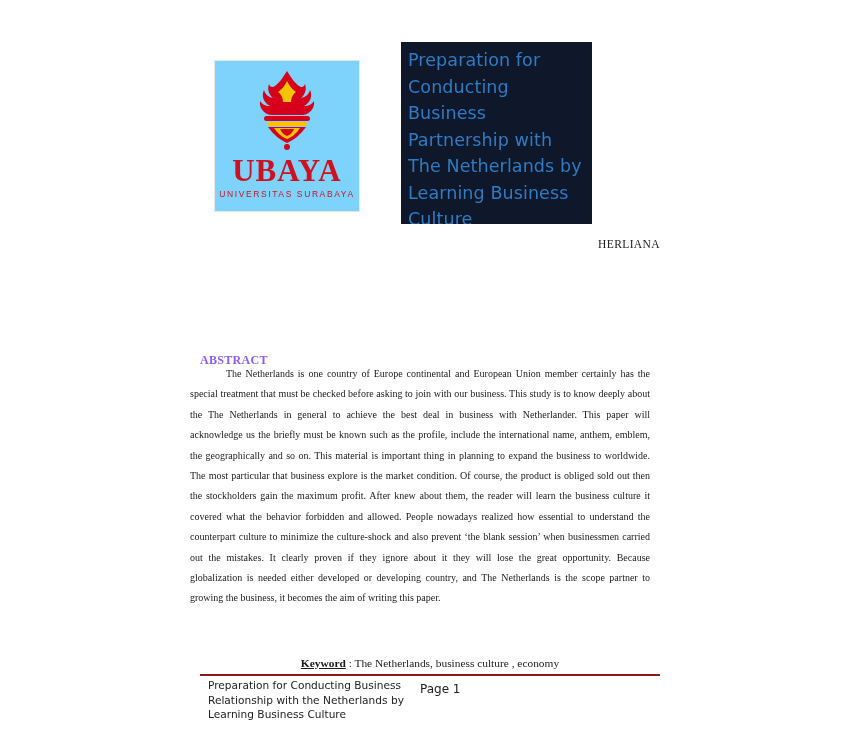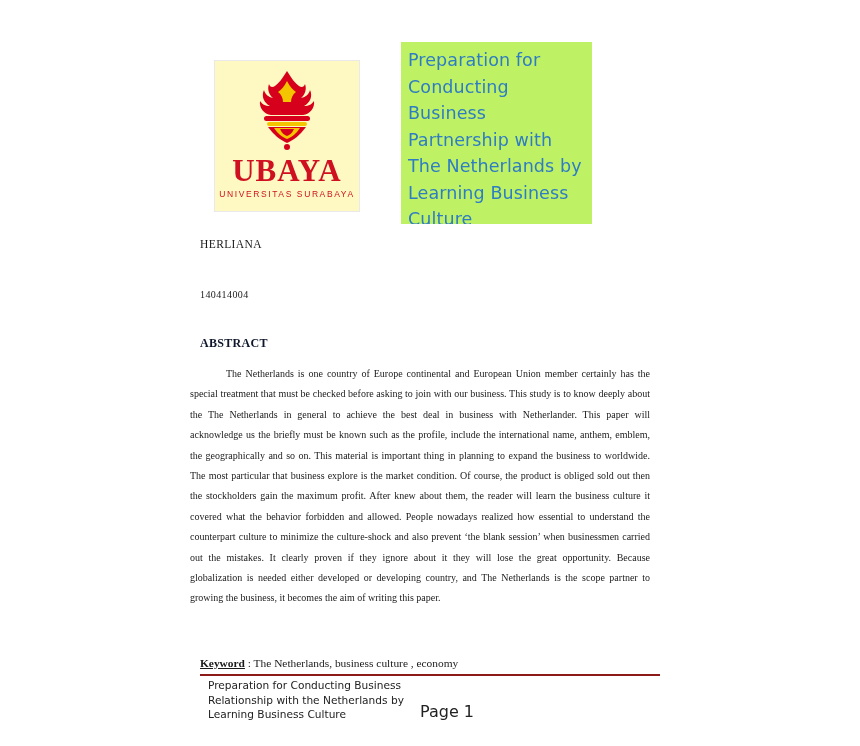--- a/index.html
+++ b/index.html
@@ -28,21 +28,21 @@
     left: 214px;
     top: 42px;
     width: 378px;
     height: 182px;
   }
   .logo-box {
     position: absolute;
     left: 0; top: 18px;
     width: 144px;
     height: 150px;
-    background: #fef9c3;
+    background: #7dd3fc;
     border: 1px solid #e9e9e9;
     display: flex;
     flex-direction: column;
     align-items: center;
     justify-content: flex-start;
     overflow: hidden;
   }
   .logo-emblem {
     margin-top: 8px;
     width: 74px;
@@ -65,55 +65,55 @@
     color: #cf1020;
     margin-top: 3px;
   }
 
   .title-box {
     position: absolute;
     left: 187px;
     top: 0;
     width: 191px;
     height: 182px;
-    background: #bef264;
+    background: #0f172a;
     overflow: hidden;
   }
   .title-box .title-text {
     font-family: "DejaVu Sans", sans-serif;
     font-size: 17.5px;
     line-height: 26.5px;
     color: #2e7cc4;
     padding: 5px 7px 0 7px;
     letter-spacing: 0.1px;
   }
 
   
   .byline {
     position: absolute;
     left: 200px;
     width: 460px;
-    text-align: left;
+    text-align: right;
     font-family: "Liberation Serif", serif;
     color: #1a1a1a;
   }
   .author   { top: 238px; font-size: 11.5px; letter-spacing: 0.4px; }
   .program  { top: 263px; font-size: 11.5px; letter-spacing: 0.2px; }
   .studentid{ top: 289px; font-size: 10px;   letter-spacing: 0.4px; }
 
   
   .abstract-heading {
     position: absolute;
     left: 200px;
-    top: 336px;
+    top: 353px;
     font-family: "Liberation Serif", serif;
     font-weight: bold;
     font-size: 12px;
     letter-spacing: 0.3px;
-    color: #0f172a;
+    color: #8b5cf6;
   }
   .abstract-body {
     position: absolute;
     left: 190px;
     top: 364px;
     width: 460px;
     font-family: Liberation Serif, serif;
     font-size: 10px;
     line-height: 20.4px;
     text-align: justify;
@@ -123,20 +123,21 @@
 
   
   .keyword-line {
     position: absolute;
     left: 200px;
     top: 657px;
     width: 460px;
     font-family: "Liberation Serif", serif;
     font-size: 11.4px;
     color: #1a1a1a;
+    text-align: center;
   }
   .keyword-line .kw-label {
     font-weight: bold;
     text-decoration: underline;
   }
 
   
   .footer-rule {
     position: absolute;
     left: 200px;
@@ -157,23 +158,23 @@
     margin-left: 8px;
   }
   .footer-left {
     display: inline-block;
     width: 206px;
     vertical-align: top;
   }
   .footer-page {
     position: absolute;
     left: 212px;
-    top: 27px;
+    top: 4px;
     font-family: "DejaVu Sans", sans-serif;
-    font-size: 16px;
+    font-size: 12px;
     color: #222;
   }
 </style>
 </head>
 <body>
 
 <div class="page">
 
   <div class="header-row">
 
@@ -196,21 +197,20 @@
       <div class="logo-word">UBAYA</div>
       <div class="logo-sub">UNIVERSITAS SURABAYA</div>
     </div>
 
     <div class="title-box">
       <div class="title-text">Preparation for Conducting Business Partnership with The Netherlands by Learning Business Culture</div>
     </div>
   </div>
 
   <div class="byline author">HERLIANA</div>
-  <div class="byline studentid">140414004</div>
 
   <div class="abstract-heading">ABSTRACT</div>
   <div class="abstract-body">The Netherlands is one country of Europe continental and European Union member certainly has the special treatment that must be checked before asking to join with our business. This study is to know deeply about the The Netherlands in general to achieve the best deal in business with Netherlander. This paper will acknowledge us the briefly must be known such as the profile, include the international name, anthem, emblem, the geographically and so on. This material is important thing in planning to expand the business to worldwide. The most particular that business explore is the market condition. Of course, the product is obliged sold out then the stockholders gain the maximum profit. After knew about them, the reader will learn the business culture it covered what the behavior forbidden and allowed. People nowadays realized how essential to understand the counterpart culture to minimize the culture-shock and also prevent ‘the blank session’ when businessmen carried out the mistakes. It clearly proven if they ignore about it they will lose the great opportunity. Because globalization is needed either developed or developing country, and The Netherlands is the scope partner to growing the business, it becomes the aim of writing this paper.</div>
 
   <div class="keyword-line">
     <span class="kw-label">Keyword</span><span> : The Netherlands, business culture , economy</span>
   </div>
 
   <div class="footer-rule"></div>
   <div class="footer">

